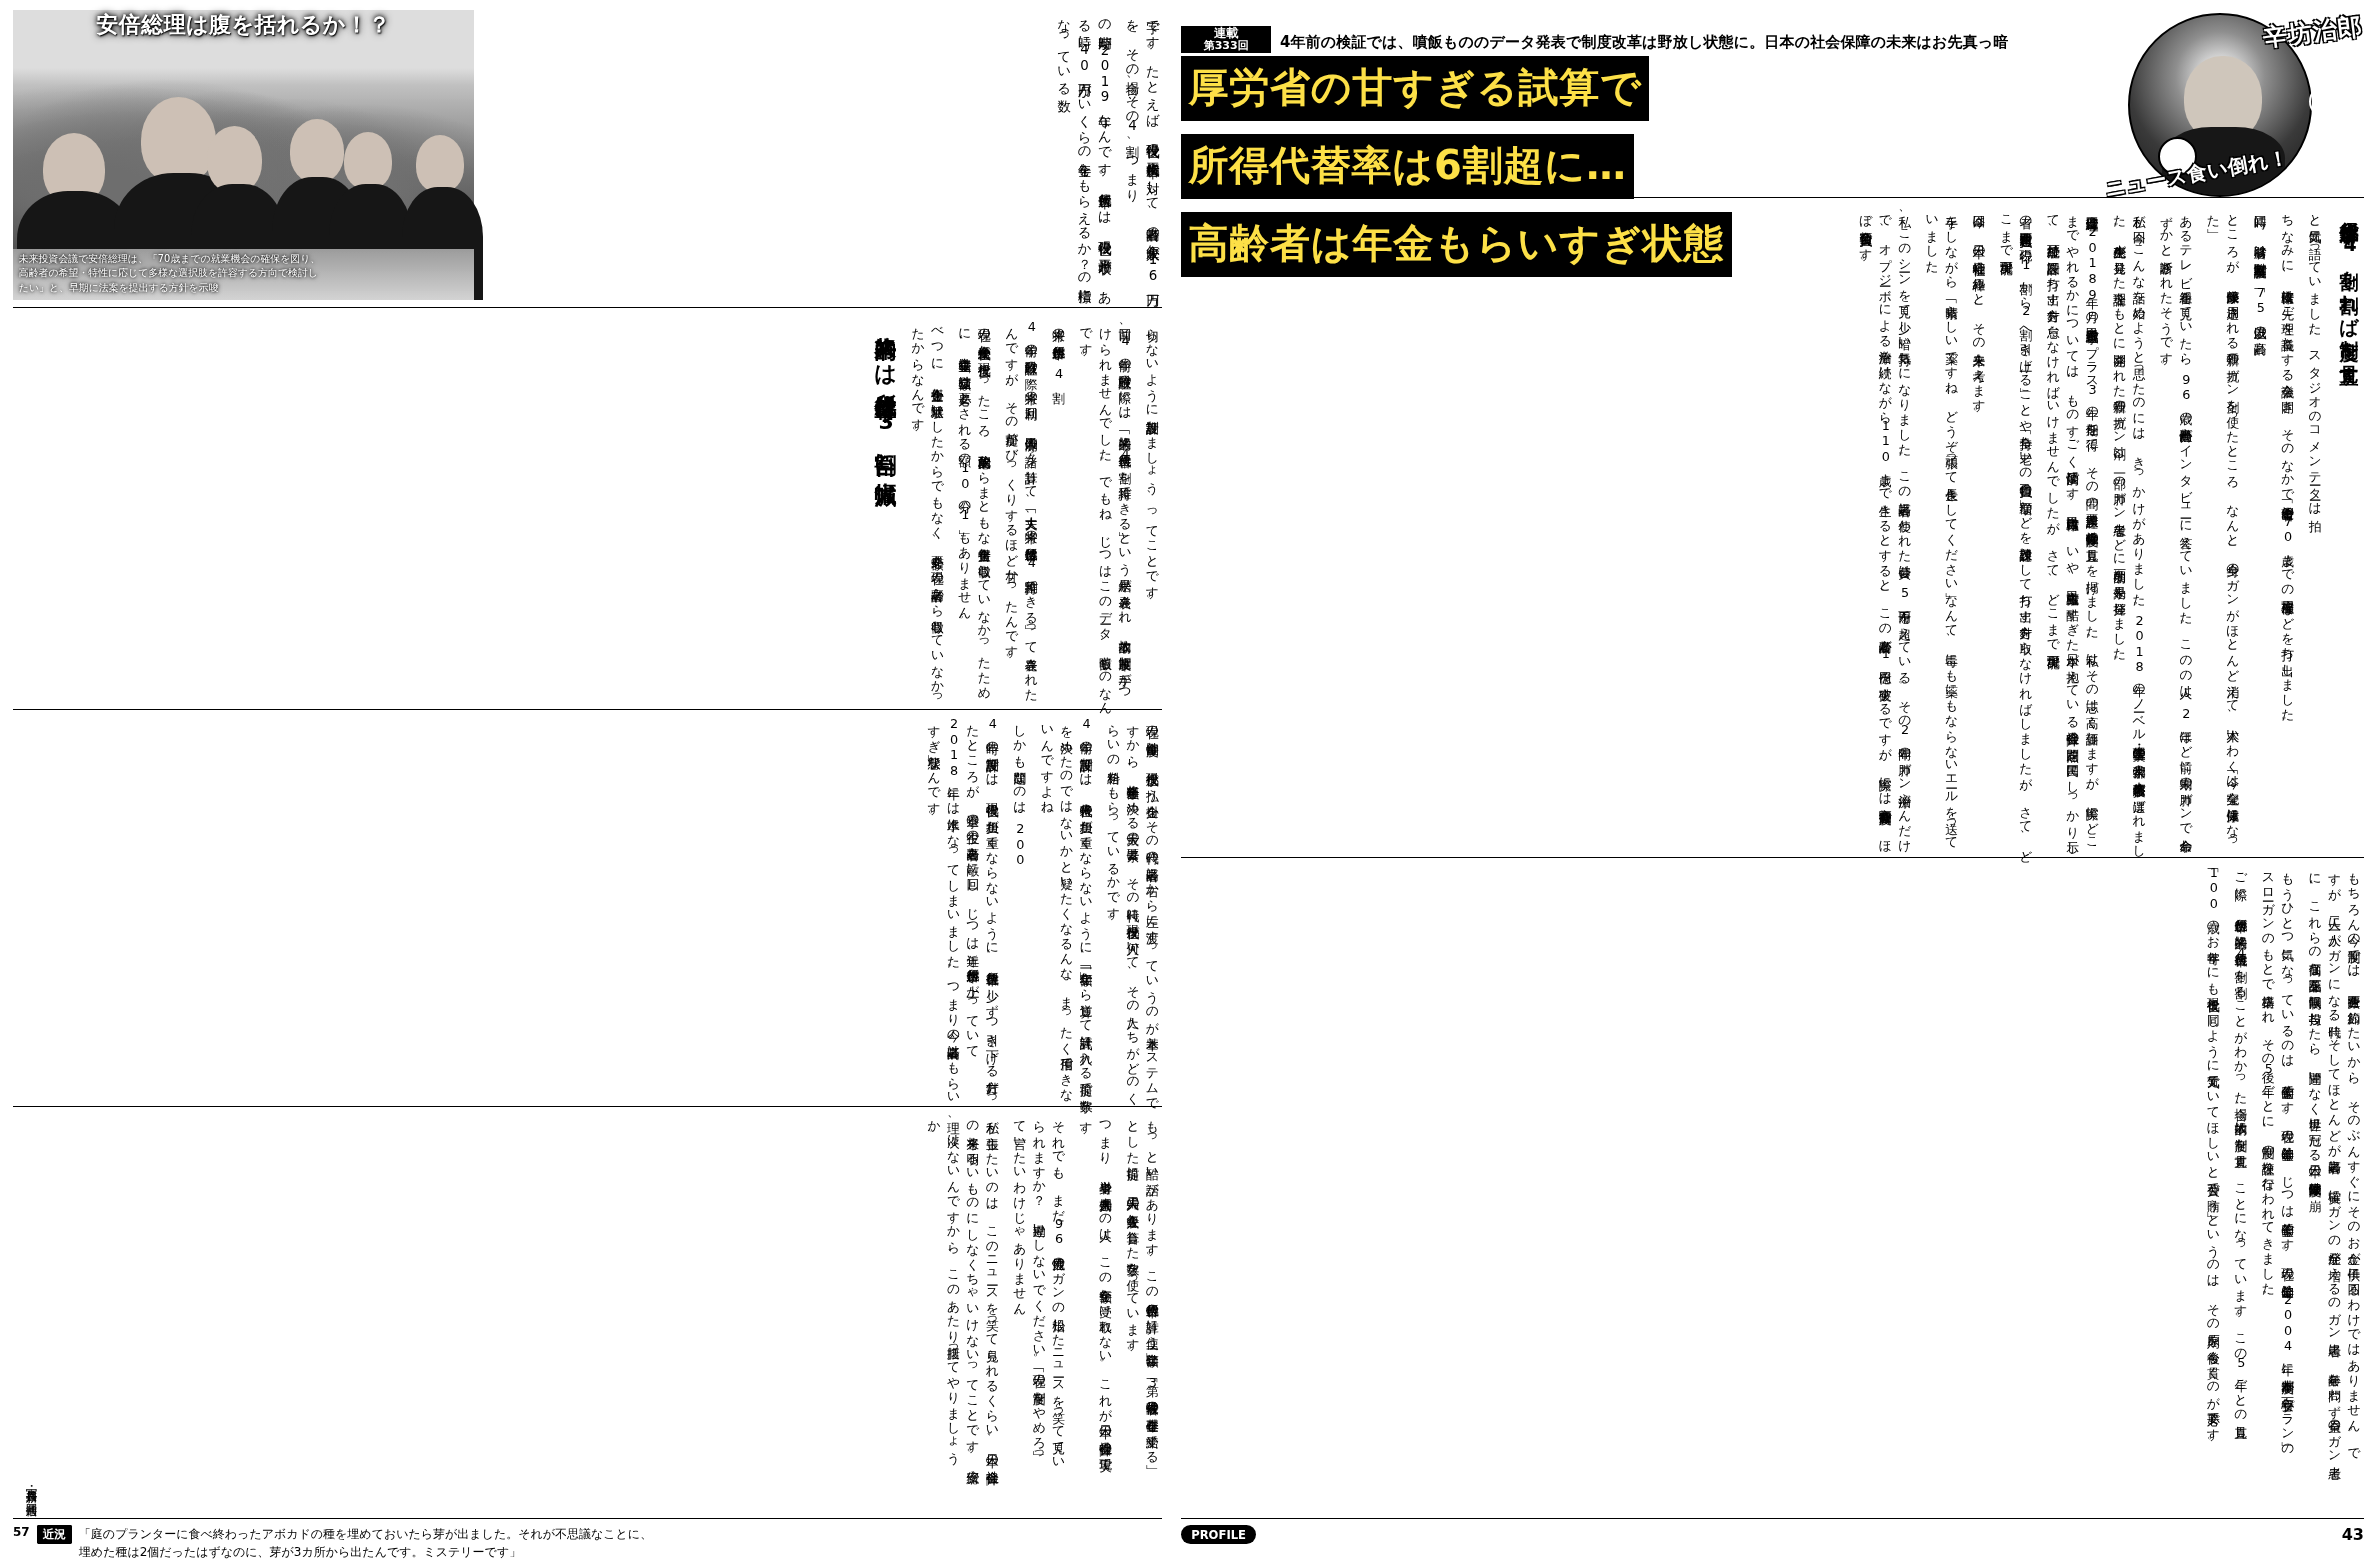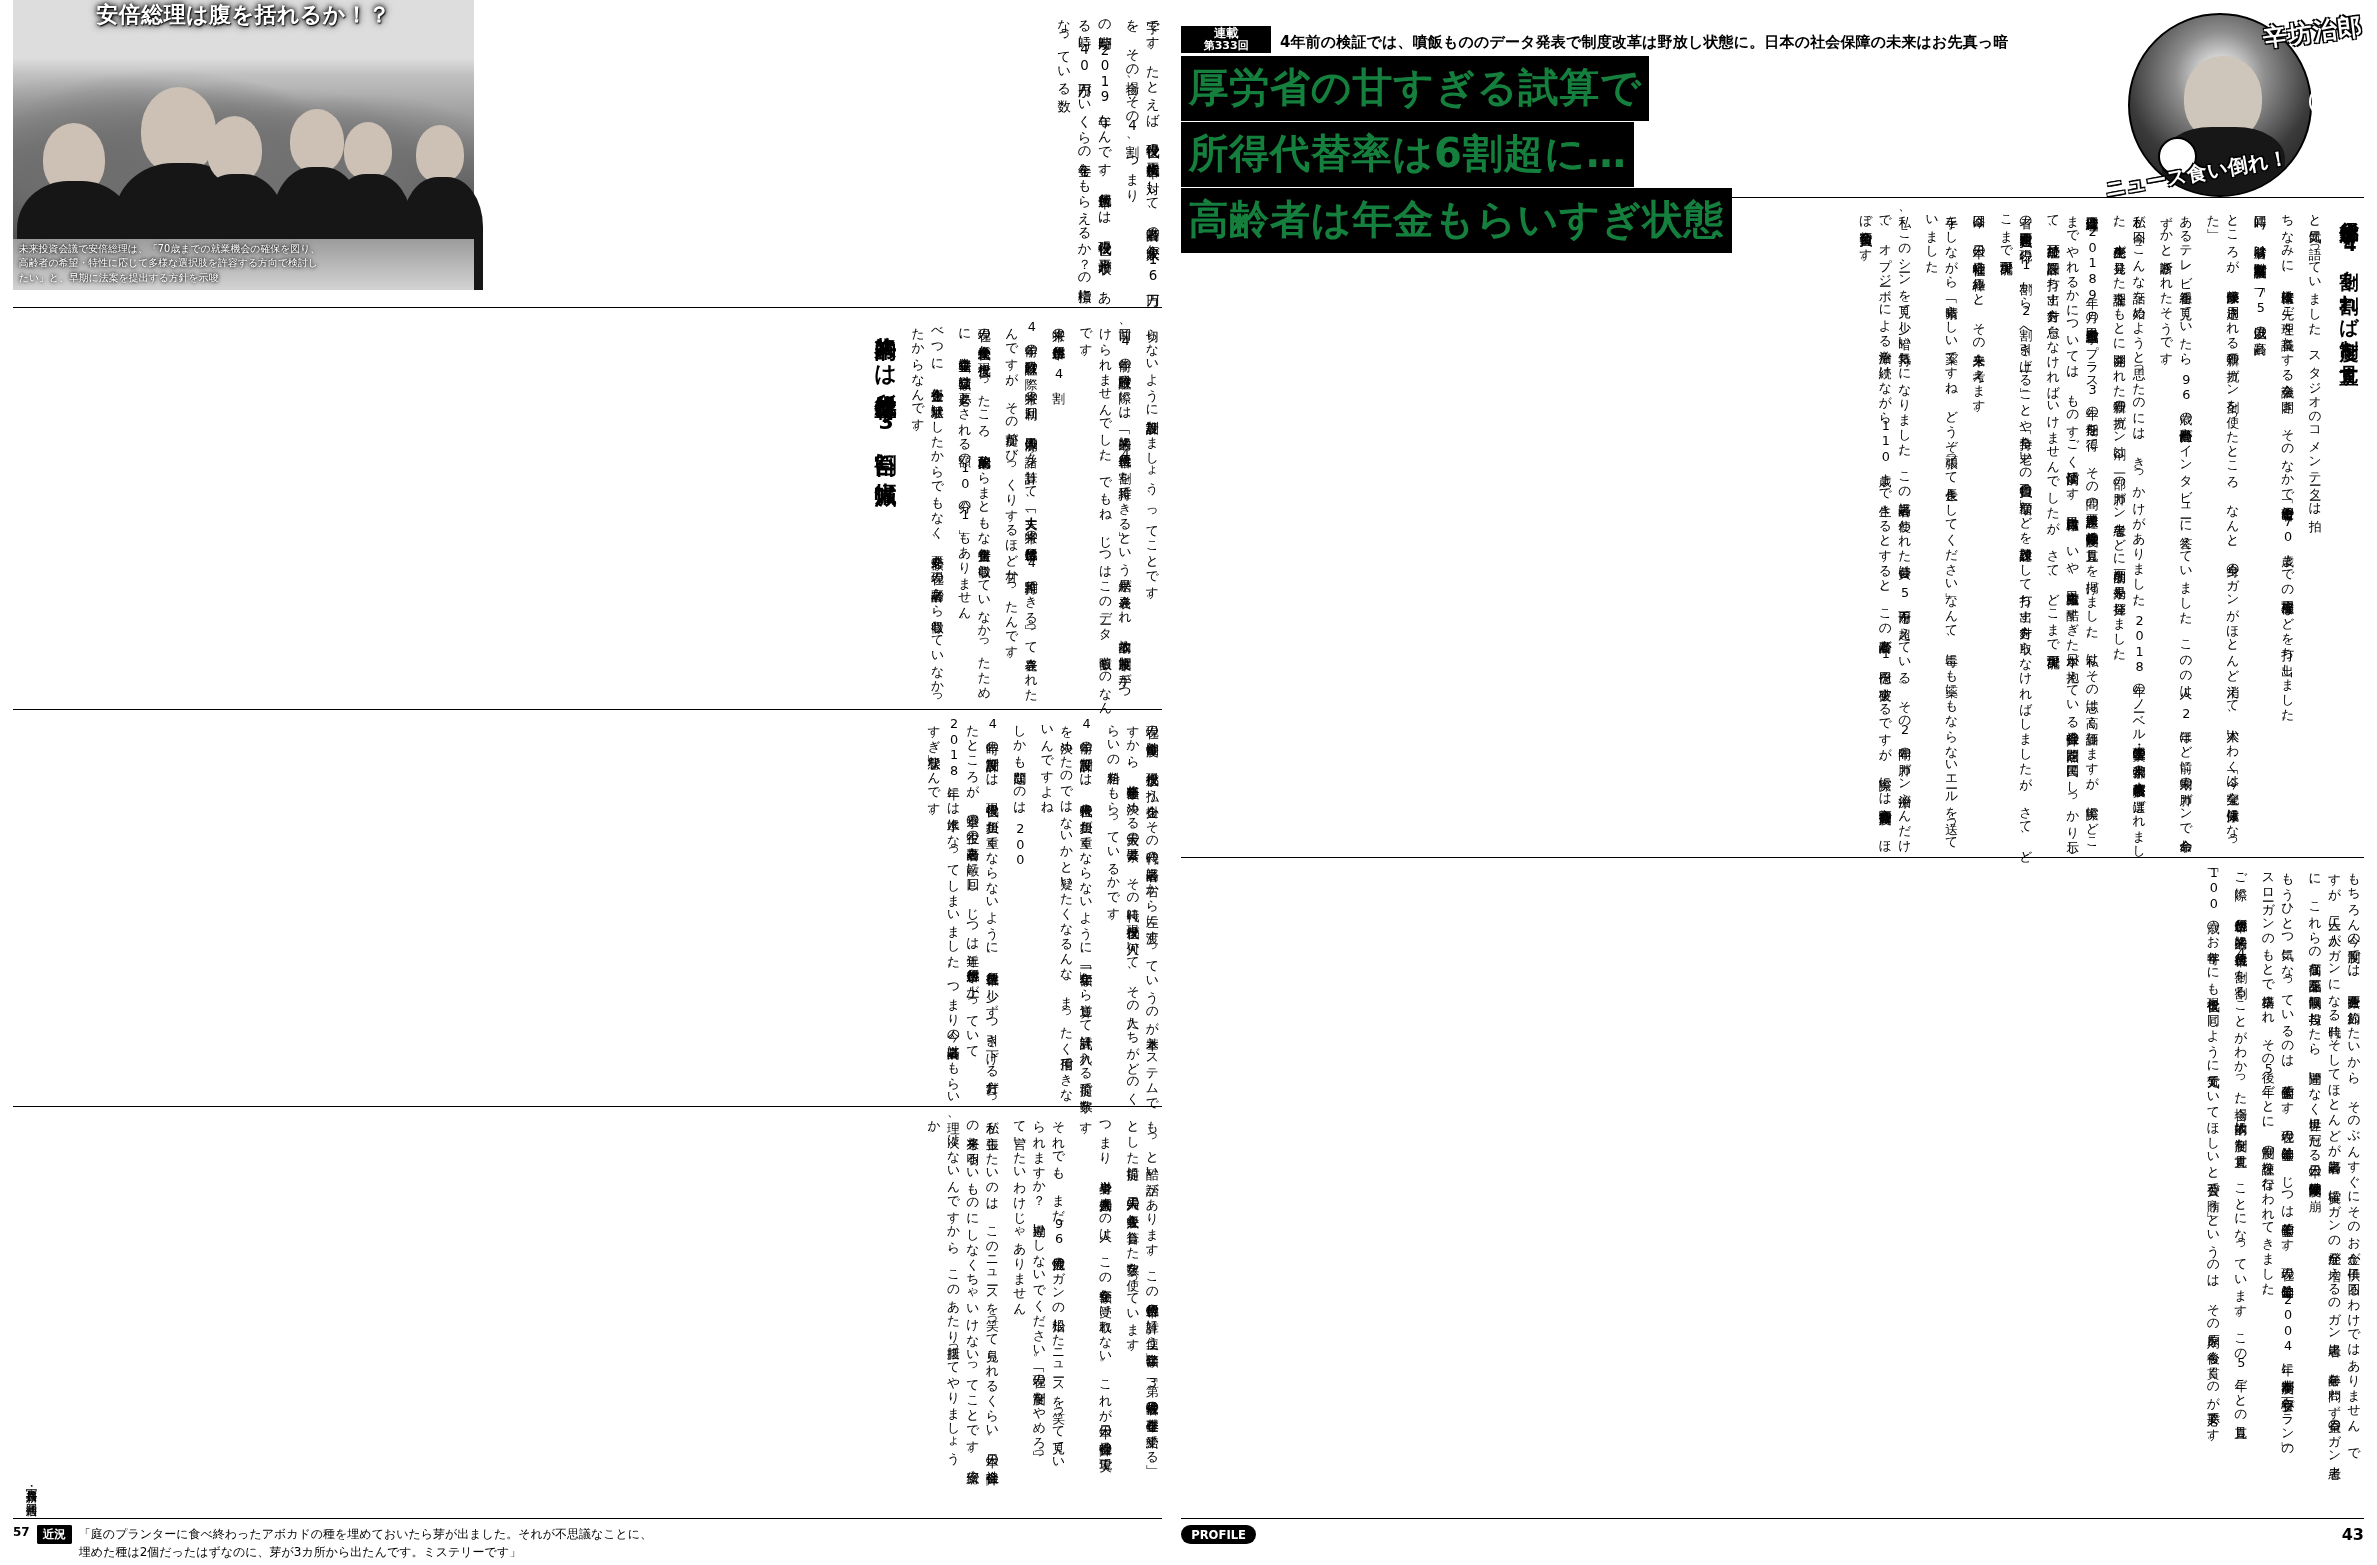--- a/index.html
+++ b/index.html
@@ -21,21 +21,21 @@
     font-family:"DejaVu Sans", sans-serif;
     line-height:1.52;
     letter-spacing:0.04em;
   }
 
   
   .left-page {
     width:1174px; height:1566px; position:relative;
     padding:10px 11.6px 0 13px;
   }
-  .photo-block { position:absolute; left:13px; top:0; width:549px; height:290px; }
+  .photo-block { position:absolute; left:13px; top:10px; width:549px; height:290px; }
   .photo {
     position:absolute; left:0; top:0; width:461px; height:290px;
     background:
       radial-gradient(ellipse at 18% 62%, #6f6f6f 0 9%, rgba(0,0,0,0) 42%),
       radial-gradient(ellipse at 33% 55%, #7b7b7b 0 8%, rgba(0,0,0,0) 40%),
       radial-gradient(ellipse at 47% 60%, #6a6a6a 0 8%, rgba(0,0,0,0) 38%),
       radial-gradient(ellipse at 61% 62%, #777 0 7%, rgba(0,0,0,0) 36%),
       radial-gradient(ellipse at 75% 62%, #6d6d6d 0 7%, rgba(0,0,0,0) 34%),
       linear-gradient(#d9d9d9 0 20%, #bdbdbd 26%, #8a8a8a 48%, #4a4a4a 72%, #2e2e2e 100%);
       background-color:#555;
@@ -129,24 +129,24 @@
   .rensai .r2 { font-size:11px; }
   .mh-lede {
     flex:1; padding-left:8.7px;
     font-family:"DejaVu Sans", sans-serif; font-size:15px; font-weight:bold;
     line-height:1.38; letter-spacing:.01em;
   }
   .bigtitle {
     position:absolute; left:0; top:46px; width:906px;
   }
   .bigtitle .line {
-    background:#000; color:#15803d;
+    background:#000; color:#fde047;
     font-family:"DejaVu Sans", sans-serif; font-weight:bold;
     font-size:40px; letter-spacing:.02em;
-    padding:4.3px 7.2px 5.8px 7.2px; margin-bottom:1px;
+    padding:4.3px 7.2px 5.8px 7.2px; margin-bottom:13px;
     display:inline-block; white-space:nowrap;
   }
   .portrait {
     position:absolute; right:0; top:0; width:262px; height:187px;
   }
   .portrait .circle {
     position:absolute; left:26px; top:2.9px; width:184px; height:184px;
     border-radius:50%;
     background:
       radial-gradient(circle at 50% 34%, #d8d8d8 0 12%, #8e8e8e 30%, #3a3a3a 62%, #161616 100%);

